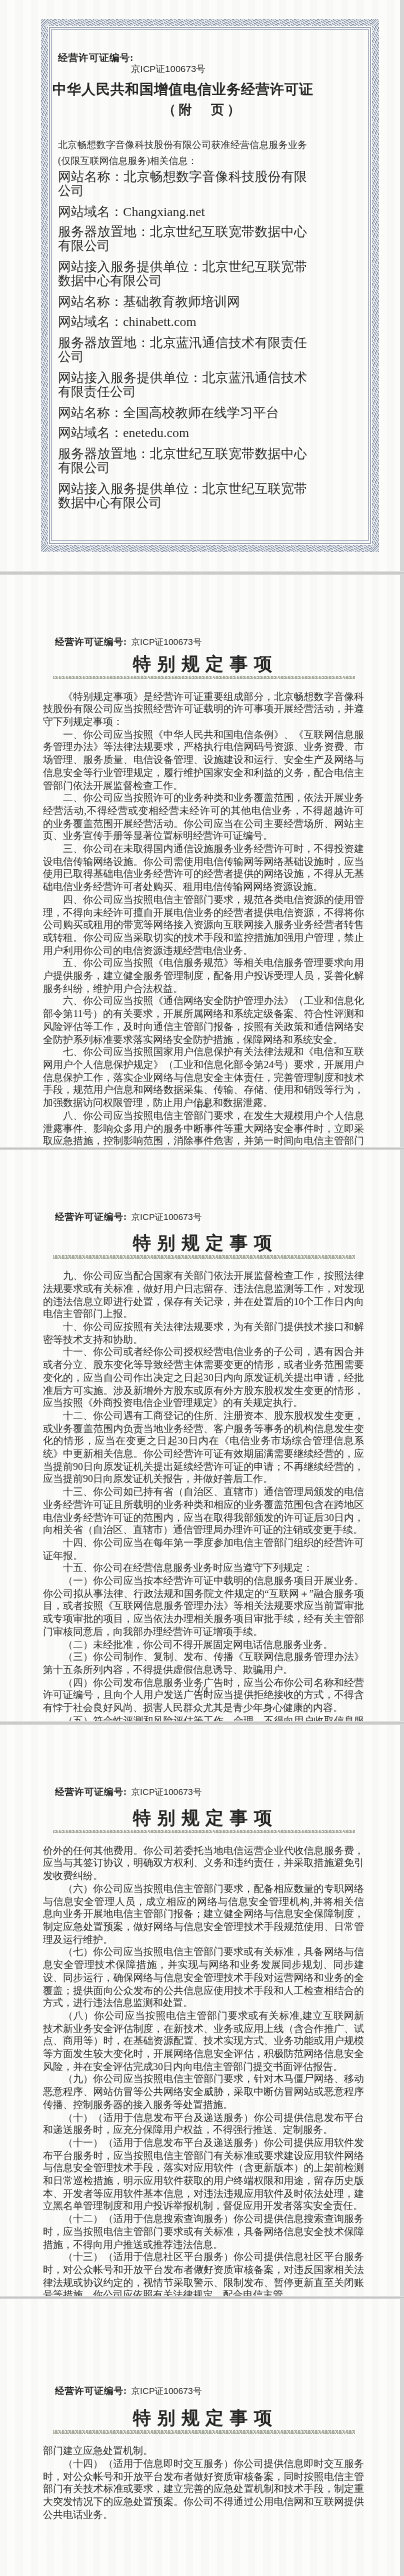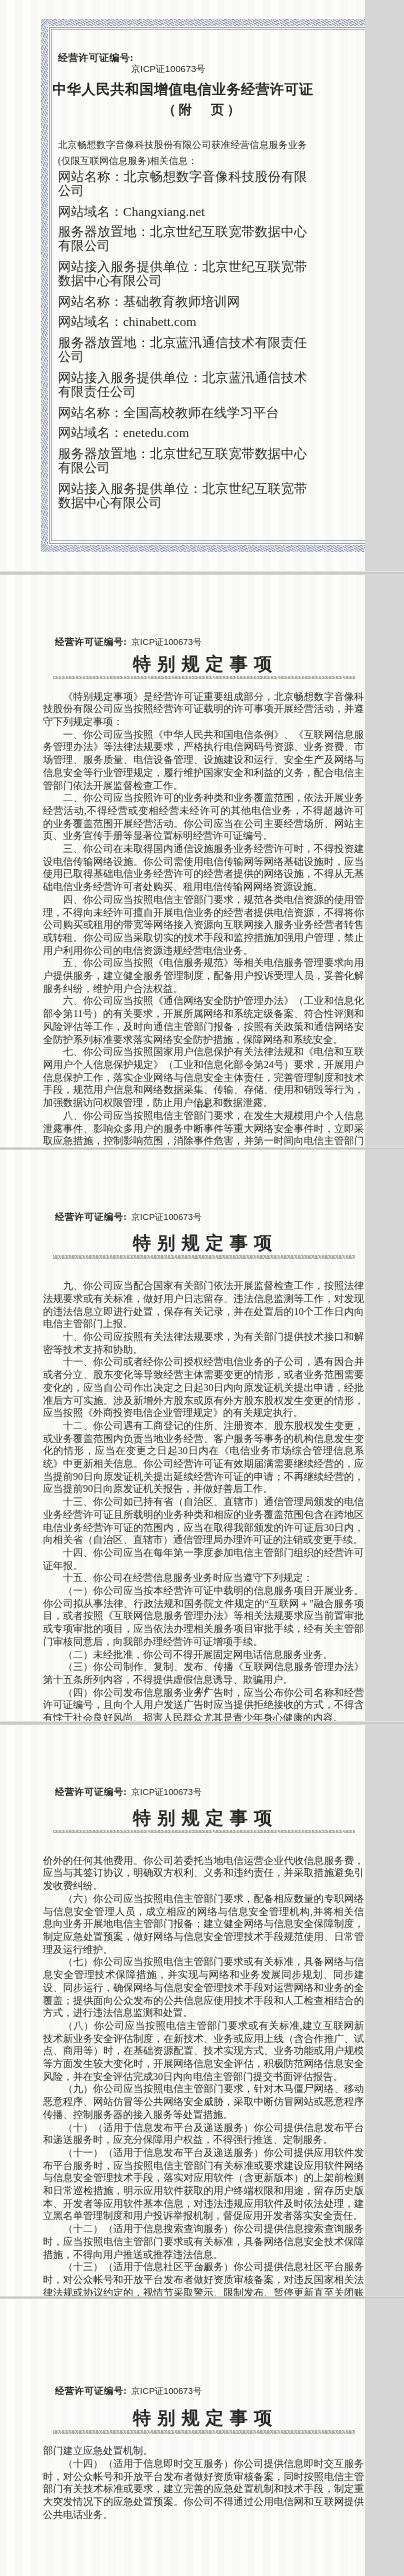--- a/index.html
+++ b/index.html
@@ -1,18 +1,18 @@
 <!DOCTYPE html>
 <html style="font-size:8.2px"><head>
 <meta charset="utf-8">
 <style>
   html,body{margin:0;padding:0;background:#d6d6d6;}
   body{width:405px;font-family:"Liberation Serif","DejaVu Serif",serif;color:#262626;}
   .doc{width:405px;}
-  .page{position:relative;width:365px;background:#fcfcfb;overflow:hidden;
+  .page{position:relative;width:400px;background:#fcfcfb;overflow:hidden;
         background-image:repeating-linear-gradient(90deg,rgba(0,0,0,0.015) 0 7.2px,rgba(0,0,0,0) 7.2px 15.5px);}
   .page-gap{height:3.6px;background:linear-gradient(180deg,#ededed,#c2c2c2 45%,#dedede);}
   .p1{height:571px;}
   .p2{height:572px;}
   .p3{height:571px;}
   .p4{height:571px;}
   .p5{height:573px;}
 
   
   .cert-frame{position:absolute;left:41px;top:18.5px;width:324px;height:519px;
@@ -36,21 +36,21 @@
   .p3 .sheet-title,.p4 .sheet-title{top:81px;}
   .p5 .sheet-title{top:107px;}
   .wave{position:absolute;left:53px;top:101px;width:302px;height:3.6px;opacity:.85;
         background:
          repeating-linear-gradient(115deg,#9aa08f 0 0.8px,rgba(0,0,0,0) 0.8px 3.1px),
          repeating-linear-gradient(65deg,#9aa08f 0 0.8px,rgba(0,0,0,0) 3.1px 3.1px),
          repeating-linear-gradient(65deg,#b9bfae 0 0.8px,rgba(0,0,0,0) 0.8px 3.1px);}
   .p3 .wave,.p4 .wave{top:105px;}
   .p5 .wave{top:131px;}
   .sheet-body{position:absolute;left:43px;top:116px;width:321px;font-size:10px;line-height:12.7px;}
-  .p3 .sheet-body,.p4 .sheet-body{top:120px;margin-top:10px;}
+  .p3 .sheet-body,.p4 .sheet-body{top:120px;}
   .p5 .sheet-body{top:146px;}
   .sheet-body p{margin:0;text-align:justify;text-indent:2em;}
   .sheet-body p.noindent{text-indent:0;}
   .page-num{position:absolute;left:0;width:405px;text-align:center;font-size:8.2px;letter-spacing:0.5px;}
   .p2 .page-num{bottom:37px;}
   .p3 .page-num{bottom:26px;}
   .p4 .page-num{bottom:23px;}
 </style>
 </head>
 <body>

